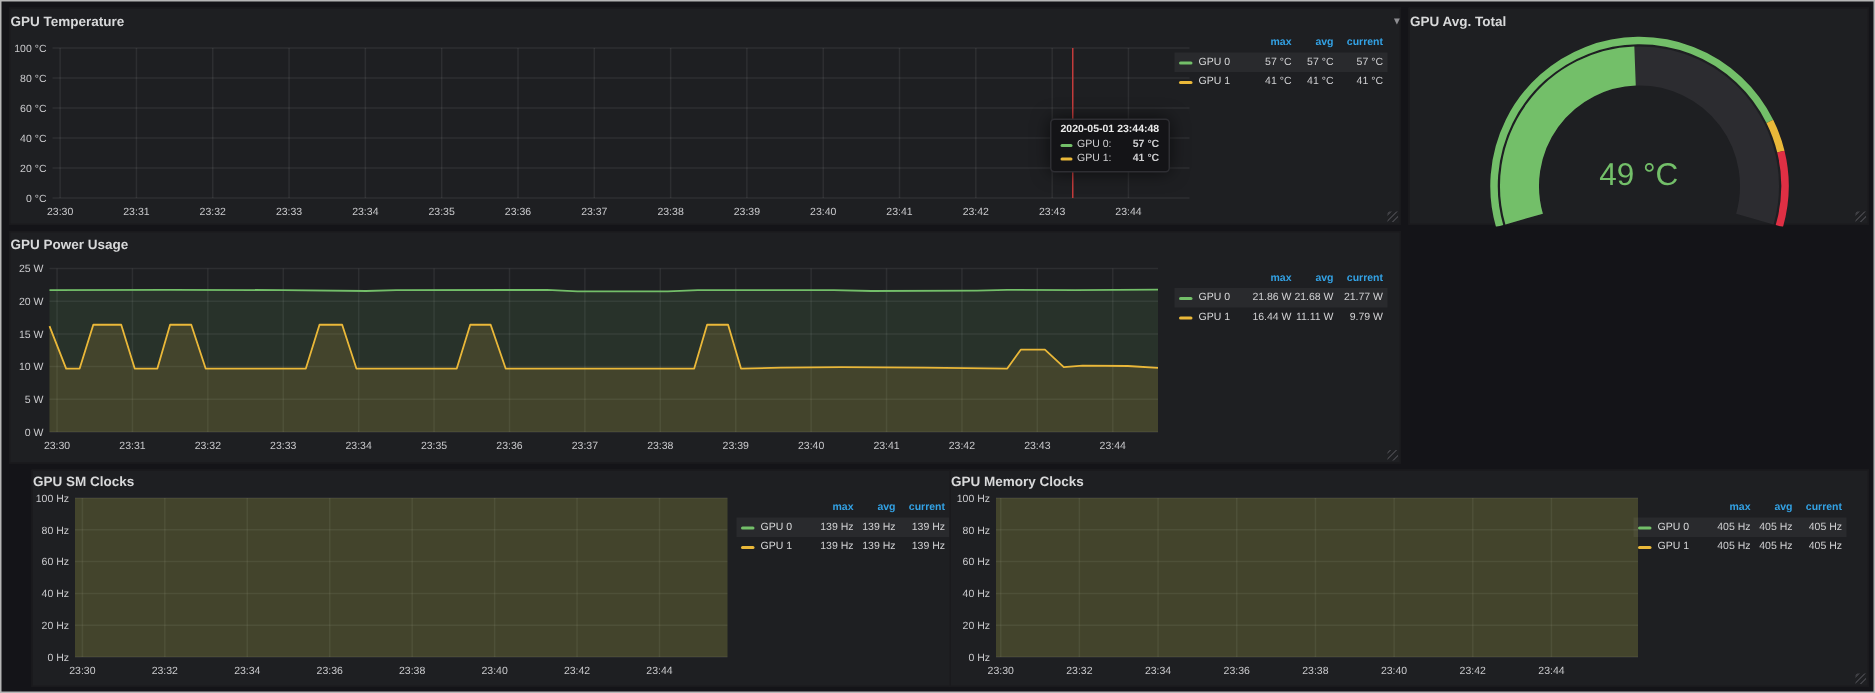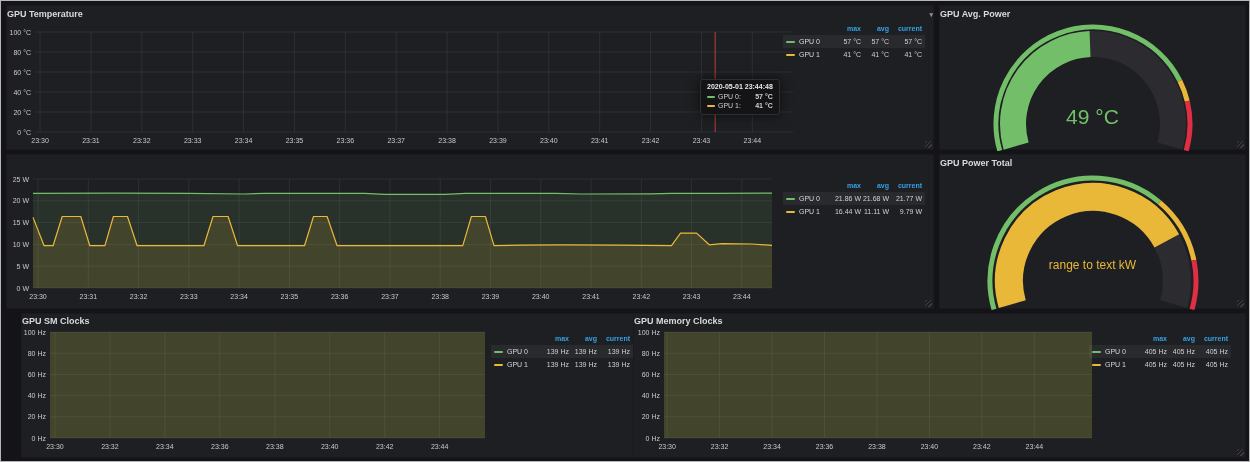--- a/index.html
+++ b/index.html
@@ -122,34 +122,37 @@
         <span class="tt-dash" style="background: rgb(234, 184, 57);"></span>
         <span>GPU 1:</span>
         <span class="tt-val">41 °C</span>
       </div>
     </div>
     <i class="rsz"></i>
   </section>
 
   <section class="panel" style="left:938px;top:4px;width:307px;height:145px;">
     <header class="ptitle">
-      <span>GPU Avg. Power</span>
+      <span>GPU Avg. Total</span>
     </header>
     <svg class="gauge" style="top:14px;width:307px;height:131px;" viewBox="0 0 307 131">
         <path d="M76.10,126.05 A80,80 0 1 1 229.90,126.05" stroke="#2c2c30" stroke-width="26" fill="none" stroke-linecap="butt"></path>
         <path d="M76.10,126.05 A80,80 0 0 1 150.04,24.05" stroke="#73bf69" stroke-width="26" fill="none" stroke-linecap="butt"></path>
         <path d="M59.76,130.74 A97,97 0 0 1 239.88,60.87" stroke="#73bf69" stroke-width="5" fill="none" stroke-linecap="butt"></path>
         <path d="M239.88,60.87 A97,97 0 0 1 247.25,81.06" stroke="#eab839" stroke-width="5" fill="none" stroke-linecap="butt"></path>
         <path d="M247.25,81.06 A97,97 0 0 1 246.24,130.74" stroke="#e02f44" stroke-width="5" fill="none" stroke-linecap="butt"></path>
       </svg>
     <div class="gauge-value gv-temp" style="color: rgb(115, 191, 105);">49 °C</div>
     <i class="rsz"></i>
   </section>
 
   <section class="panel" style="left:5px;top:153px;width:928px;height:155px;">
+    <header class="ptitle">
+      <span>GPU Power Usage</span>
+    </header>
     <svg class="chart" style="top:16px;width:928px;height:139px;" viewBox="0 0 928 139">
         <line x1="26" x2="765" y1="117" y2="117" stroke="rgba(255,255,255,0.07)" stroke-width="1"></line>
         <line x1="26" x2="765" y1="95.2" y2="95.2" stroke="rgba(255,255,255,0.07)" stroke-width="1"></line>
         <line x1="26" x2="765" y1="73.4" y2="73.4" stroke="rgba(255,255,255,0.07)" stroke-width="1"></line>
         <line x1="26" x2="765" y1="51.60000000000001" y2="51.60000000000001" stroke="rgba(255,255,255,0.07)" stroke-width="1"></line>
         <line x1="26" x2="765" y1="29.799999999999997" y2="29.799999999999997" stroke="rgba(255,255,255,0.07)" stroke-width="1"></line>
         <line x1="26" x2="765" y1="8" y2="8" stroke="rgba(255,255,255,0.07)" stroke-width="1"></line>
         <line x1="31.027210884353742" x2="31.027210884353742" y1="8" y2="117" stroke="rgba(255,255,255,0.07)" stroke-width="1"></line>
         <line x1="81.29931972789117" x2="81.29931972789117" y1="8" y2="117" stroke="rgba(255,255,255,0.07)" stroke-width="1"></line>
         <line x1="131.57142857142858" x2="131.57142857142858" y1="8" y2="117" stroke="rgba(255,255,255,0.07)" stroke-width="1"></line>
@@ -210,34 +213,20 @@
           <span class="lg-dash" style="background:#eab839"></span>
           <span class="lg-name">GPU 1</span>
           <span class="lg-cell">16.44 W</span>
           <span class="lg-cell">11.11 W</span>
           <span class="lg-cell c3">9.79 W</span>
         </div>
       </div>
     <i class="rsz"></i>
   </section>
 
-  <section class="panel" style="left:938px;top:153px;width:307px;height:155px;">
-    <header class="ptitle">
-      <span>GPU Power Total</span>
-    </header>
-    <svg class="gauge" style="top:14px;width:307px;height:141px;" viewBox="0 0 307 141">
-        <path d="M72.25,135.15 A84,84 0 1 1 233.75,135.15" stroke="#2c2c30" stroke-width="28" fill="none" stroke-linecap="butt"></path>
-        <path d="M72.25,135.15 A84,84 0 0 1 226.81,71.89" stroke="#eab839" stroke-width="28" fill="none" stroke-linecap="butt"></path>
-        <path d="M53.99,140.39 A103,103 0 0 1 219.59,33.42" stroke="#73bf69" stroke-width="5" fill="none" stroke-linecap="butt"></path>
-        <path d="M219.59,33.42 A103,103 0 0 1 253.91,91.36" stroke="#eab839" stroke-width="5" fill="none" stroke-linecap="butt"></path>
-        <path d="M253.91,91.36 A103,103 0 0 1 252.01,140.39" stroke="#e02f44" stroke-width="5" fill="none" stroke-linecap="butt"></path>
-      </svg>
-    <div class="gauge-value gv-power" style="color: rgb(234, 184, 57);">range to text kW</div>
-    <i class="rsz"></i>
-  </section>
 
   <section class="panel" style="left:20px;top:312px;width:622px;height:145px;">
     <header class="ptitle" style="height:14px;">
       <span>GPU SM Clocks</span>
     </header>
     <svg class="chart" style="top:14px;width:622px;height:131px;" viewBox="0 0 622 131">
         <line x1="28" x2="463" y1="110" y2="110" stroke="rgba(255,255,255,0.07)" stroke-width="1"></line>
         <line x1="28" x2="463" y1="88.8" y2="88.8" stroke="rgba(255,255,255,0.07)" stroke-width="1"></line>
         <line x1="28" x2="463" y1="67.6" y2="67.6" stroke="rgba(255,255,255,0.07)" stroke-width="1"></line>
         <line x1="28" x2="463" y1="46.400000000000006" y2="46.400000000000006" stroke="rgba(255,255,255,0.07)" stroke-width="1"></line>

